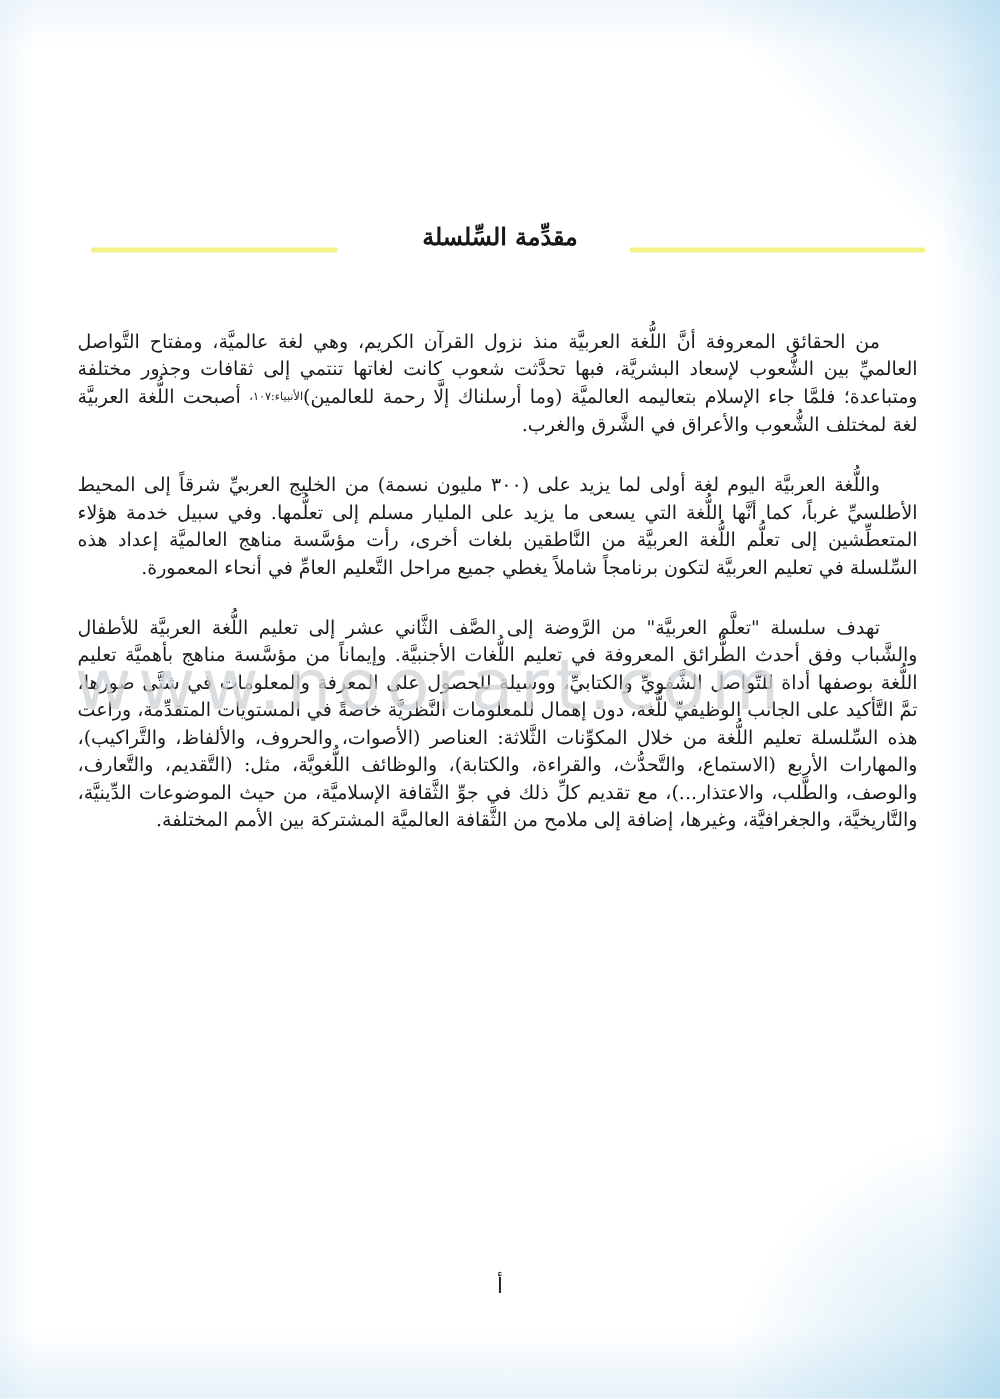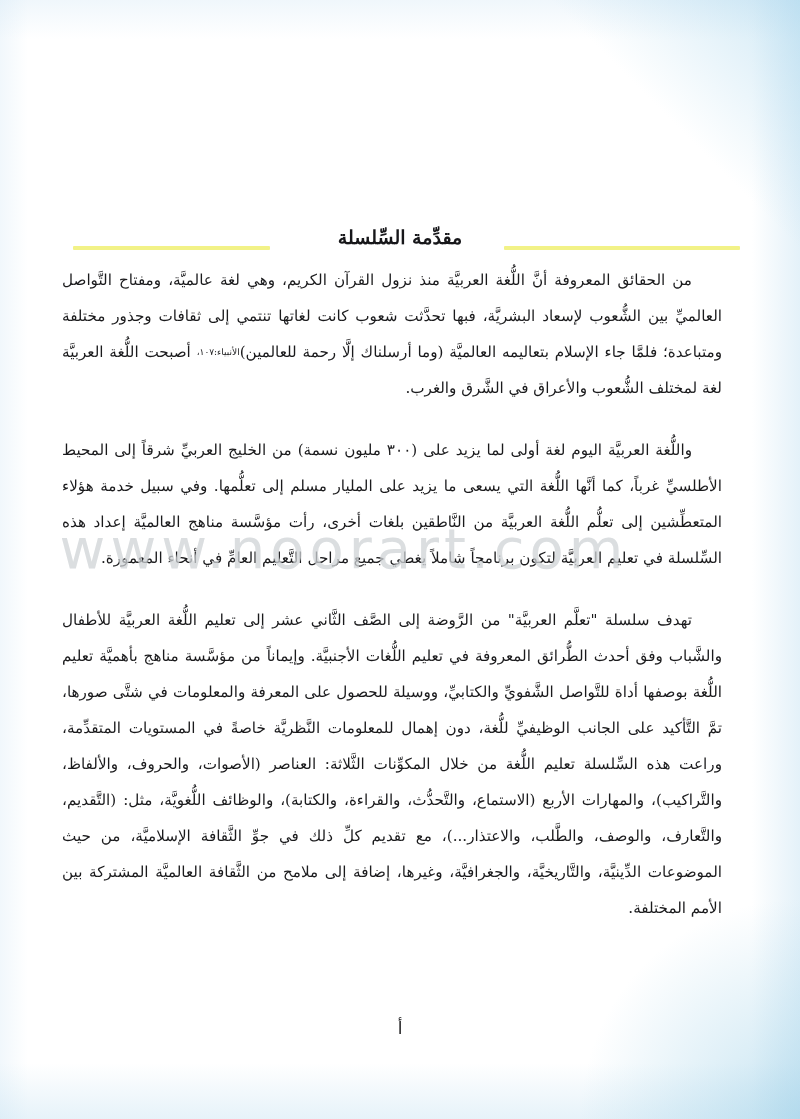--- a/index.html
+++ b/index.html
@@ -73,21 +73,20 @@
   }
 
   
   .title-row {
     position: absolute;
     top: 178px;
     left: 0;
     width: 800px;
     height: 34px;
     direction: rtl;
-    margin-top: 48px;
   }
   .title-text {
     position: absolute;
     top: 0;
     left: 0;
     width: 800px;
     text-align: center;
     font-size: 19px;
     font-weight: 700;
     color: #17171a;
@@ -107,23 +106,23 @@
   .body-block {
     position: absolute;
     top: 262px;
     right: 66px;
     width: 672px;
     direction: rtl;
     text-align: justify;
     text-justify: inter-word;
   }
   .para {
-    margin: 0 12px 26px 0;
+    margin: 0 0 26px 0;
     font-size: 15.2px;
-    line-height: 36px;
+    line-height: 22px;
     color: #1a1a1c;
     text-indent: 30px;
     text-align: justify;
   }
   .para.last { margin-bottom: 0; }
   .para .cite {
     font-size: 9px;
     vertical-align: 2px;
     letter-spacing: 0;
   }

